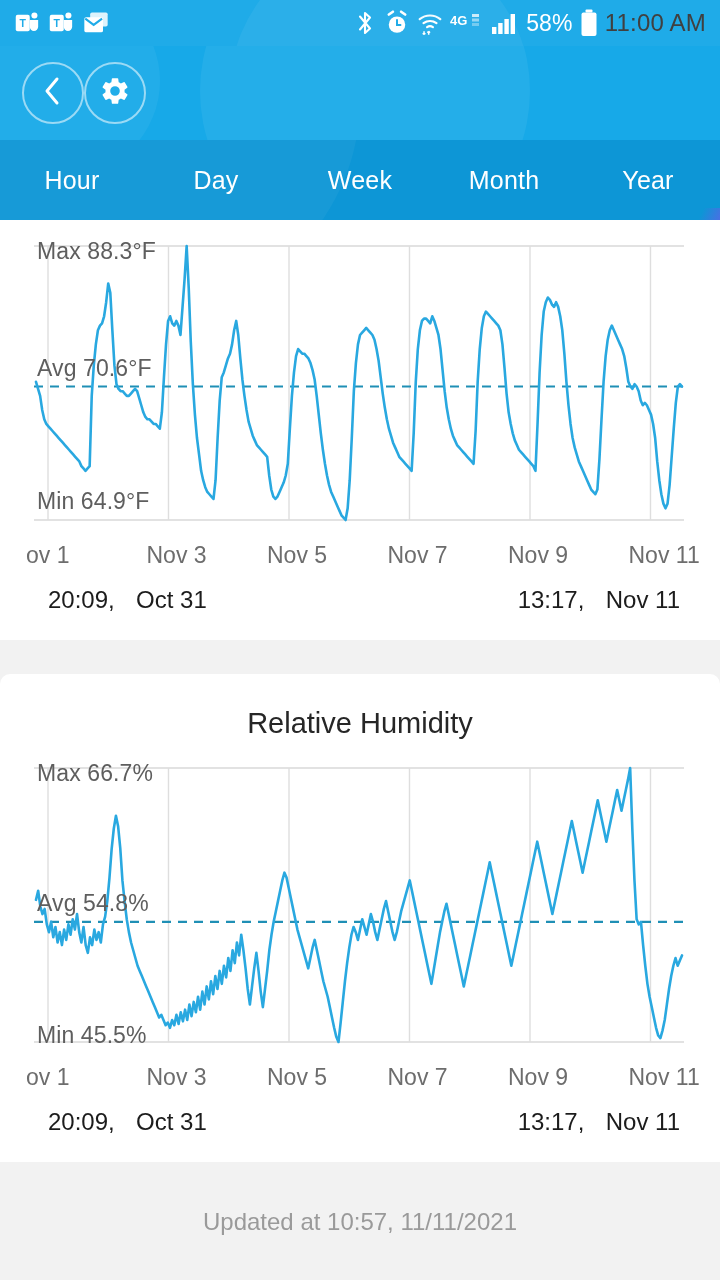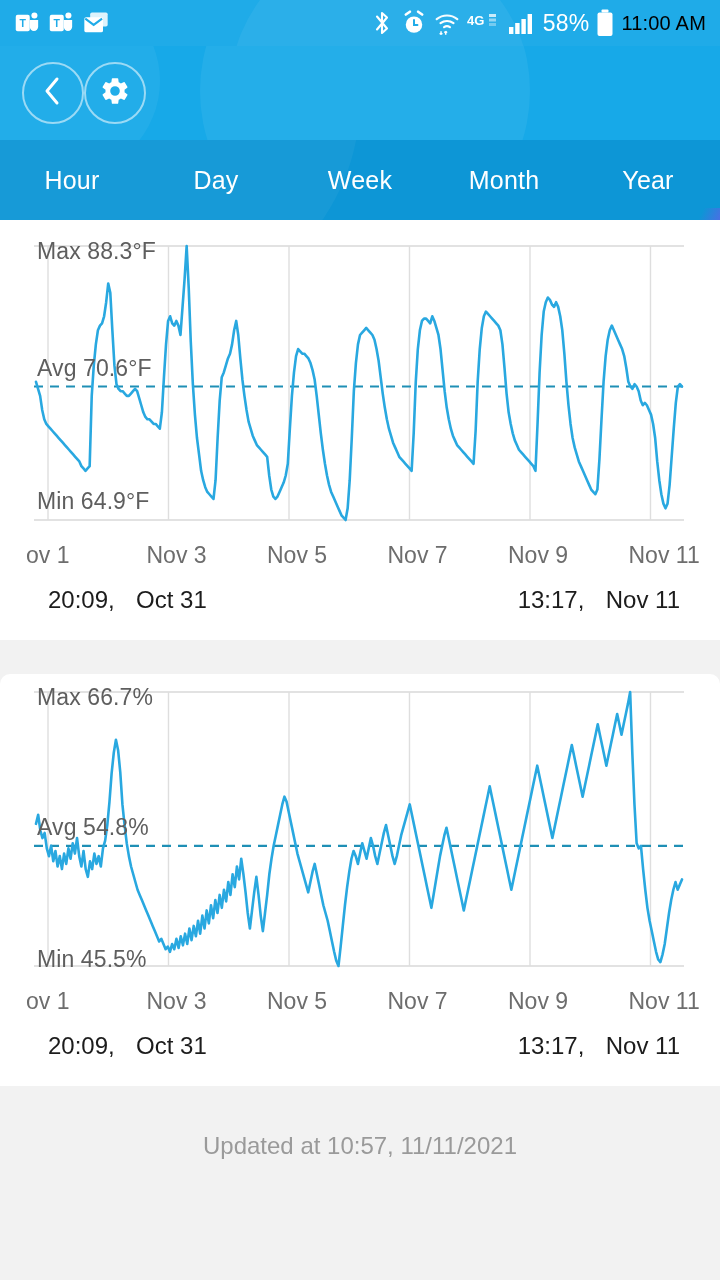--- a/index.html
+++ b/index.html
@@ -22,21 +22,21 @@
   }
   .statusbar .bgblob {
     position: absolute; top: -60px; left: 230px;
     width: 300px; height: 300px; border-radius: 50%;
     background: rgba(255,255,255,0.055);
   }
   .sb-left { display: flex; align-items: center; gap: 6px; position: relative; z-index: 2;}
   .sb-right { display: flex; align-items: center; gap: 7px; margin-left: auto; position: relative; z-index: 2;}
   .sb-icon { display: inline-flex; align-items: center; justify-content: center; }
   .sb-text { color: #ffffff; font-size: 23px; letter-spacing: .2px; }
-  .sb-time { color: #000000; font-size: 20px; letter-spacing: .2px; }
+  .sb-time { color: #404040; font-size: 24px; letter-spacing: .2px; }
 
   
   .appbar {
     position: relative;
     height: 94px;
     background: #17a9e8;
     display: flex; align-items: center;
     padding: 0 22px;
     overflow: hidden;
   }
@@ -294,20 +294,21 @@
         <span>13:17,</span>
         <span class="sep"></span>
         <span>Nov 11</span>
       </div>
     </div>
   </div>
 
   <div class="gap"></div>
 
   <div class="card second" style="margin-top:0;border-radius:10px 10px 0 0;">
+    <div class="card-title">Relative Humidity</div>
     <div class="chart-wrap">
       <div class="statlabel lbl-max" style="top:10px;">Max 66.7%</div>
       <svg class="plot" id="hum-plot" width="720" height="310" viewBox="0 0 720 310">
           <line x1="34" x2="684" y1="18" y2="18" stroke="#e2e2e2" stroke-width="2"></line>
           <line x1="34" x2="684" y1="292" y2="292" stroke="#e2e2e2" stroke-width="2"></line>
           <line x1="48" x2="48" y1="18" y2="292" stroke="#dedede" stroke-width="1.4"></line>
           <line x1="168.5" x2="168.5" y1="18" y2="292" stroke="#dedede" stroke-width="1.4"></line>
           <line x1="289" x2="289" y1="18" y2="292" stroke="#dedede" stroke-width="1.4"></line>
           <line x1="409.5" x2="409.5" y1="18" y2="292" stroke="#dedede" stroke-width="1.4"></line>
           <line x1="530" x2="530" y1="18" y2="292" stroke="#dedede" stroke-width="1.4"></line>

